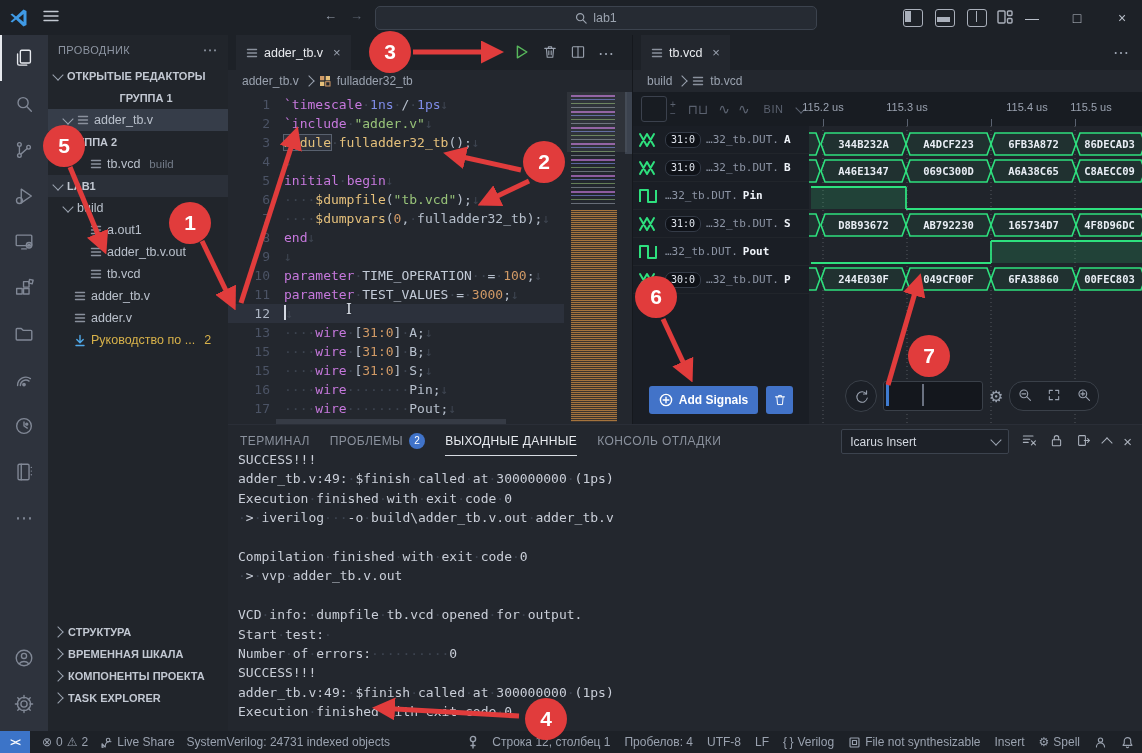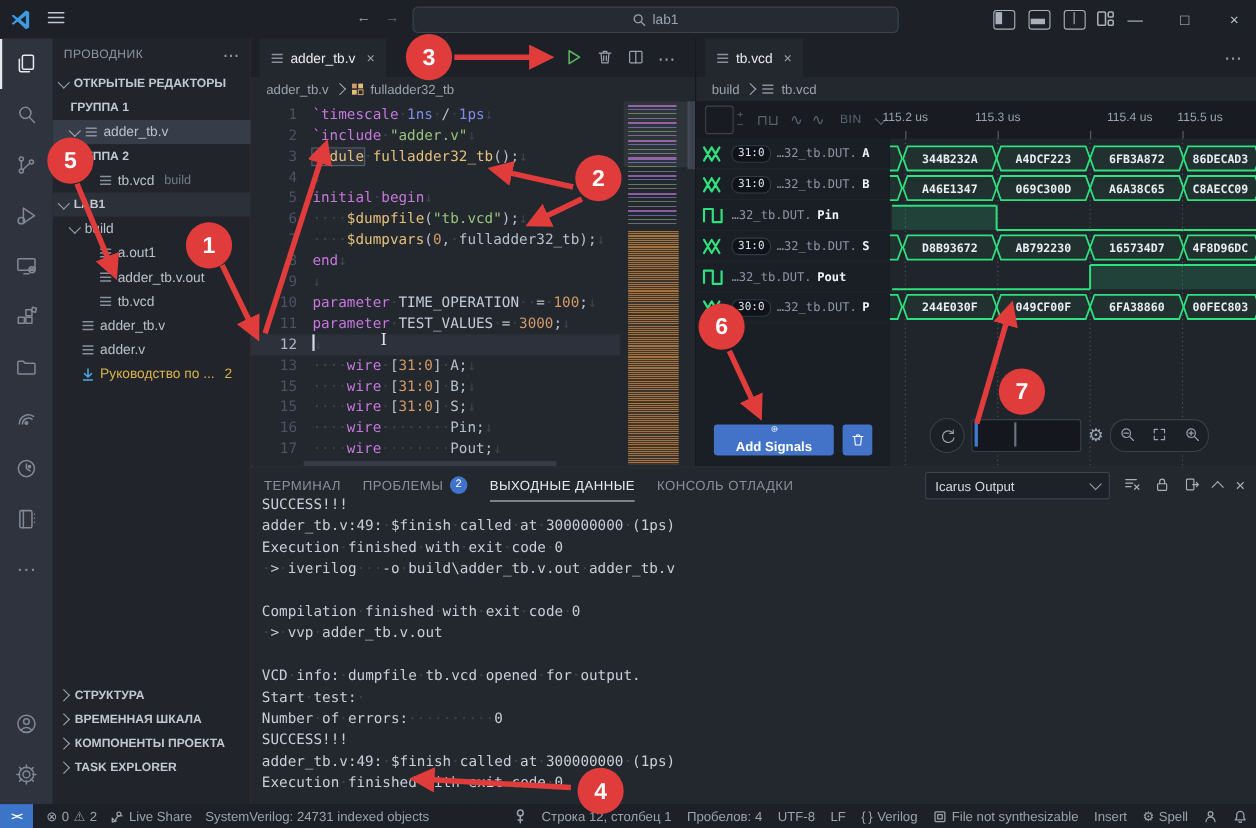--- a/index.html
+++ b/index.html
@@ -63,21 +63,21 @@
   #wv-toolbar{position:absolute;left:0;top:57px;width:510px;height:34px;background:#181c22;display:flex;align-items:center;color:#5b6270;}
   #wv-body{position:absolute;left:0;top:91px;width:510px;bottom:0;}
   #signal-panel{position:absolute;left:0;top:0;width:176px;bottom:0;background:#1a1e25;border-right:1px solid #11141a;}
   .sig-row{height:27px;display:flex;align-items:center;gap:5px;padding-left:5px;border-bottom:1px solid rgba(255,255,255,.03);
     font-family:"DejaVu Sans Mono",monospace;font-size:11px;white-space:nowrap;}
   .sig-badge{background:#0f1218;border:1px solid #343b47;border-radius:7px;color:#dfe4ec;padding:0 5px;font-size:10px;line-height:14px;}
   .sig-pre{color:#8d95a5;}.sig-name{color:#f0f4fa;font-weight:bold;}
   #wavearea{position:absolute;left:176px;top:0;right:0;bottom:0;background:#20242b;}
   #addbar{position:absolute;left:0;bottom:10px;width:176px;display:flex;}
   #add-signals-btn{margin-left:16px;width:109px;height:28px;background:#4273c8;border:none;border-radius:3px;color:#fff;
-     font-size:12px;font-weight:bold;display:flex;align-items:center;justify-content:center;gap:6px;font-family:"Liberation Sans",sans-serif;flex-direction:column;}
+     font-size:12px;font-weight:bold;display:flex;align-items:center;justify-content:center;gap:6px;font-family:"Liberation Sans",sans-serif;}
   #wave-del-btn{margin-left:8px;width:27px;height:28px;background:#4273c8;border:none;border-radius:3px;display:flex;align-items:center;justify-content:center;}
   .tl-label{position:absolute;top:9px;width:56px;text-align:center;color:#9aa2b0;font-size:11px;font-family:"Liberation Sans",sans-serif;}
   .tl-tick{position:absolute;top:27px;width:1px;height:7px;background:#5a6270;}
   #wv-ctls{position:absolute;left:36px;top:253px;height:34px;display:flex;align-items:center;gap:6px;color:#9aa2b0;}
   .ctl-circle{width:30px;height:30px;border-radius:50%;background:#1b1f26;border:1px solid #3a4049;display:flex;align-items:center;justify-content:center;}
   #wv-slider{width:98px;height:28px;background:#14171d;border:1px solid #3a4049;border-radius:3px;position:relative;}
   #wv-slider .blue{position:absolute;left:2px;top:2px;width:3px;height:22px;background:#3f7bd0;}
   #wv-slider .gray{position:absolute;left:38px;top:2px;width:2px;height:22px;background:#6a7180;}
   #wv-zoompill{width:88px;height:28px;background:#1b1f26;border:1px solid #3a4049;border-radius:14px;display:flex;align-items:center;justify-content:space-around;}
   
@@ -237,21 +237,21 @@
   <div id="sidebar" class="abs">
     <div id="sb-head">
       <span>ПРОВОДНИК</span>
       <span style="margin-left:auto;font-size:15px;color:#9aa2af">⋯</span>
     </div>
     <div id="explorer-items">
         <div class="ex-row" style="padding-left: 6px;">
           <span class="chev down"></span>
           <span class="lbl b">ОТКРЫТЫЕ РЕДАКТОРЫ</span>
         </div>
-        <div class="ex-row" style="padding-left: 16px;">
+        <div class="ex-row" style="padding-left: 16px; justify-content: center;">
           <span class="lbl b">ГРУППА 1</span>
         </div>
         <div class="ex-row sel" style="padding-left: 16px;">
           <span class="chev down"></span>
           <svg class="ic" width="12" height="12" viewBox="0 0 12 12" style="color:#8a919d;flex:none">
             <path d="M1.5 2.5h9M1.5 6h9M1.5 9.5h9"></path>
           </svg>
           <span class="lbl">adder_tb.v</span>
         </div>
         <div class="ex-row" style="padding-left: 16px;">
@@ -611,21 +611,21 @@
           <div class="p-tab active">
             <span>ВЫХОДНЫЕ ДАННЫЕ</span>
           </div>
           <div class="p-tab">
             <span>КОНСОЛЬ ОТЛАДКИ</span>
           </div>
         </div>
       </div>
     <div id="p-right">
       <div id="output-select">
-        <span>Icarus Output</span>
+        <span>Icarus Insert</span>
         <span class="chev down" style="border-color:#9aa2af"></span>
       </div>
       <span><svg class="ic" width="16" height="16" viewBox="0 0 20 20">
             <path d="M3 5h12M3 9h8M3 13h6M13 11l5 5M18 11l-5 5"></path>
           </svg></span>
       <span><svg class="ic" width="15" height="15" viewBox="0 0 20 20">
             <rect x="4.5" y="9" width="11" height="8" rx="1"></rect>
             <path d="M7 9V6.5a3 3 0 0 1 6 0V9"></path>
           </svg></span>
       <span><svg class="ic" width="15" height="15" viewBox="0 0 20 20">

